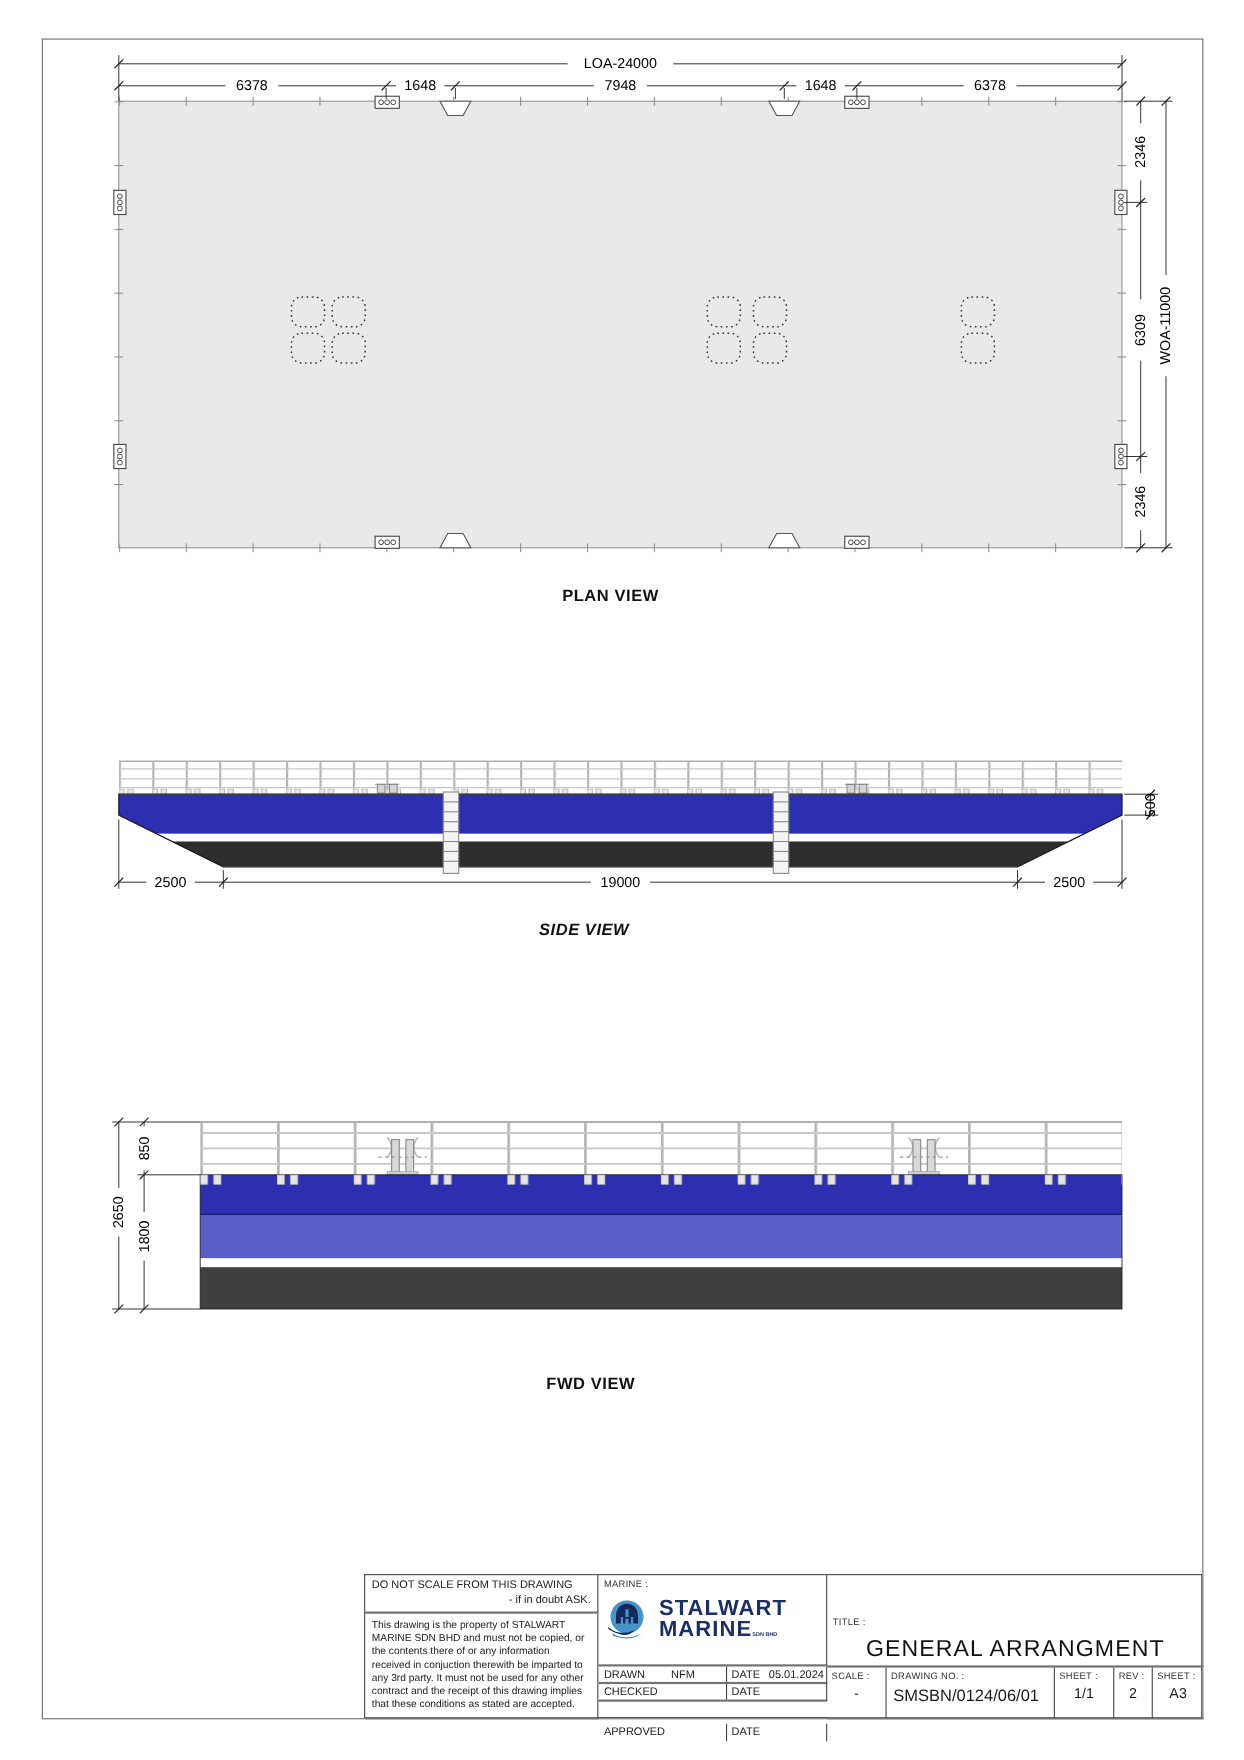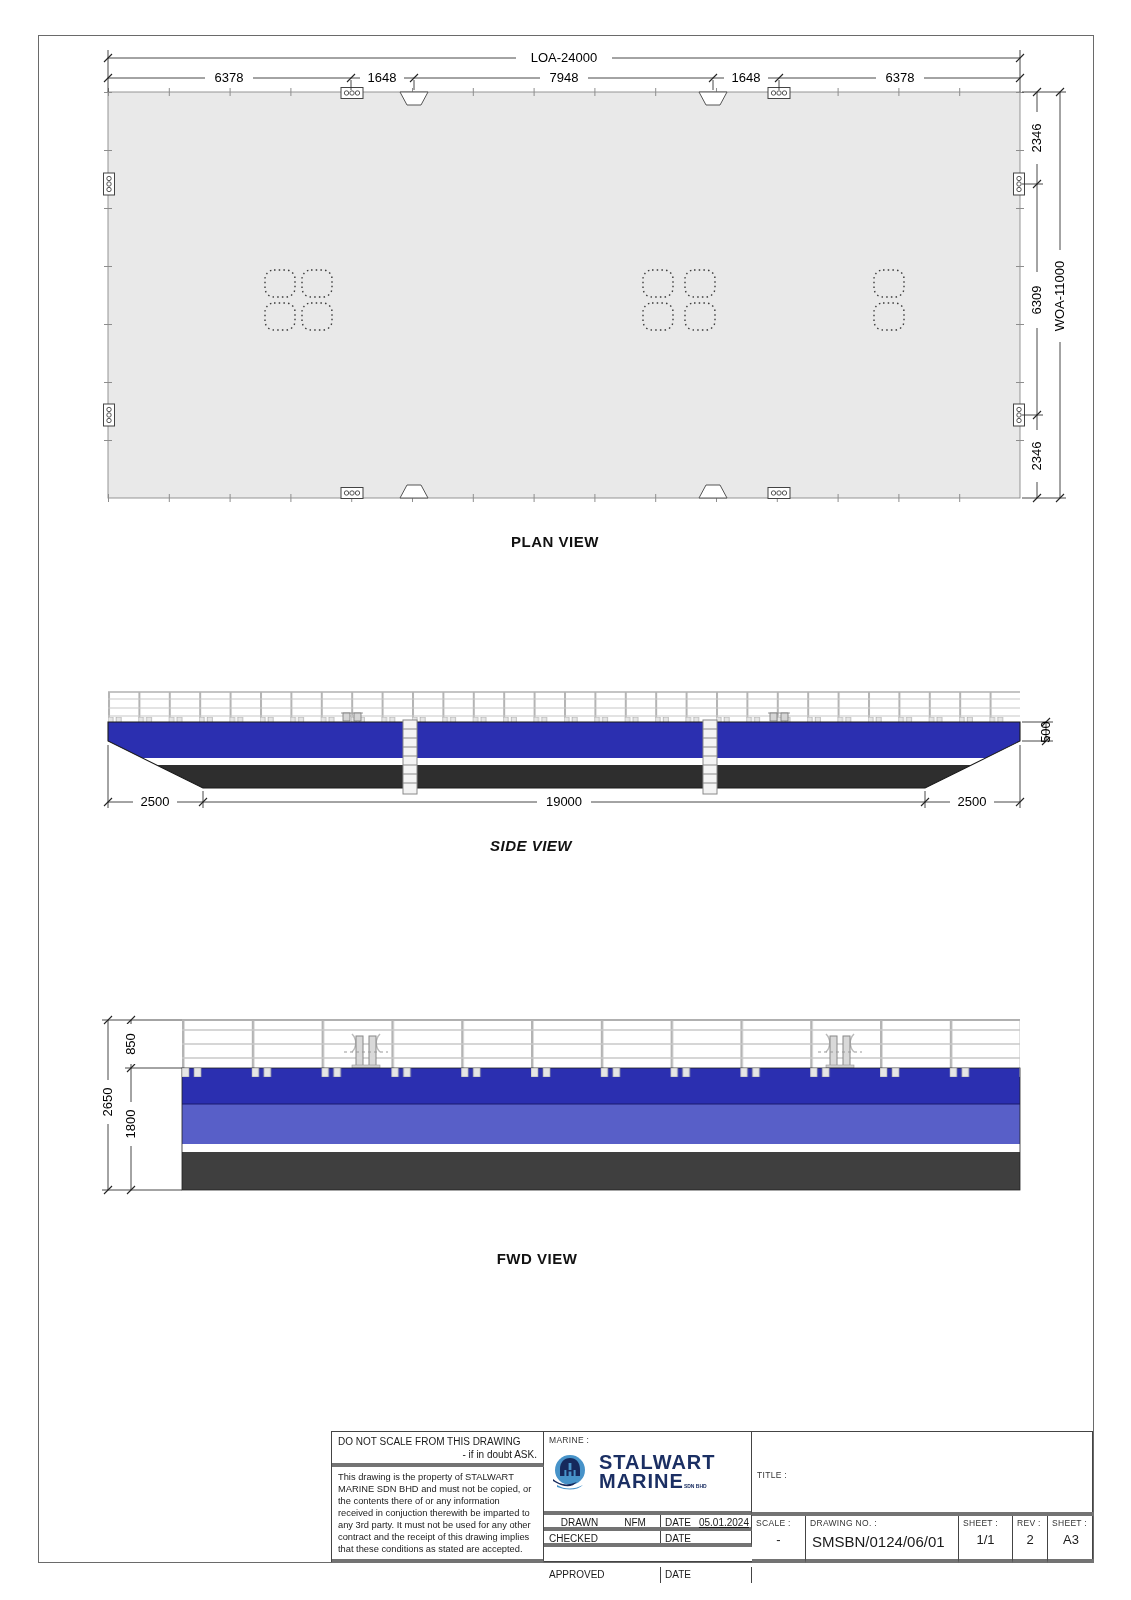--- a/index.html
+++ b/index.html
@@ -3,34 +3,34 @@
 <meta charset="utf-8">
 <style>
   html,body{margin:0;padding:0;background:#fff;}
   body{width:1131px;height:1600px;position:relative;font-family:"Liberation Sans",sans-serif;color:#1a1a1a;overflow:hidden;}
   .sheet-border{position:absolute;left:38px;top:35px;width:1054px;height:1526px;border:1px solid #6a6a6a;}
   svg text{font-family:"Liberation Sans",sans-serif;}
   .view-label{position:absolute;font-weight:bold;font-size:15px;letter-spacing:.5px;text-align:center;width:220px;color:#111;}
   
   .tb{position:absolute;left:331px;top:1431px;width:762px;height:131px;border:1px solid #444;box-sizing:border-box;background:#fff;font-size:10px;}
   .tb *{box-sizing:border-box;}
-  .cell{position:absolute;border-right:1px solid #444;border-bottom:4px solid #737373;}
+  .cell{position:absolute;border-right:1px solid #444;border-bottom:2px solid #737373;}
   .lbl{font-size:8.5px;color:#333;letter-spacing:.3px;}
   .notes1{left:0;top:0;width:212px;height:35px;padding:4px 6px;font-size:10px;line-height:1.25;}
   .notes2{left:0;top:35px;width:212px;height:96px;padding:4px 6px;font-size:9.3px;line-height:1.3;color:#222;}
   .companyhead{left:212px;top:0;width:208px;height:83px;padding:3px 5px;}
   .logo-row{display:flex;align-items:center;margin-top:4px;}
   .logo-text{margin-left:4px;line-height:.95;}
   .logo-w1,.logo-w2{font-size:20px;font-weight:bold;color:#1b2f63;letter-spacing:1px;}
   .logo-suffix{font-size:5px;font-weight:bold;color:#1b2f63;letter-spacing:0;}
   .approw{left:212px;width:208px;height:16px;display:flex;font-size:10px;}
   .approw .role{width:66px;padding:2px 0 0 5px;}
   .approw .nm{flex:1;padding-top:2px;}
   .approw .datecell{width:91px;border-left:1px solid #444;display:flex;padding:2px 0 0 4px;}
-  .approw .dval{margin-left:8px;text-decoration:underline;}
+  .approw .dval{margin-left:8px;}
   .projcell{left:420px;top:0;width:342px;height:35px;border-right:none;padding:2px 5px;}
   .projval{text-align:center;font-size:19px;font-weight:bold;color:#000;margin-top:-2px;letter-spacing:.5px;}
   .titlecell{left:420px;top:35px;width:342px;height:49px;border-right:none;padding:2px 5px;}
   .titleval{text-align:center;font-size:21px;color:#111;margin-top:7px;letter-spacing:1px;}
   .brow{position:absolute;top:84px;height:47px;padding:2px 4px;}
   .bval{text-align:center;font-size:13px;margin-top:4px;}
   .dnoval{text-align:left;font-size:15px;margin-top:5px;padding-left:2px;}
 </style>
 </head>
 <body>
@@ -294,21 +294,21 @@
         <path d="M4 30 q10 9 24 3 q-8 9 -24 -1 z" fill="#16295c"></path>
         <path d="M8 36 q12 7 26 0 q-9 8 -26 2 z" fill="#4793c9"></path>
       </svg>
       <div class="logo-text">
         <div class="logo-w1">STALWART</div>
         <div class="logo-w2"><span>MARINE</span><span class="logo-suffix">SDN BHD</span></div>
       </div>
     </div>
   </div>
 
-  <div class="cell approw" style="top:83px;text-align:center;">
+  <div class="cell approw" style="top:83px;">
     <div class="role">DRAWN</div>
     <div class="nm">NFM</div>
     <div class="datecell">
         <span>DATE</span>
         <span class="dval">05.01.2024</span>
       </div>
   </div>
   <div class="cell approw" style="top:99px;">
     <div class="role">CHECKED</div>
     <div class="nm"></div>
@@ -321,20 +321,21 @@
     <div class="role">APPROVED</div>
     <div class="nm"></div>
     <div class="datecell">
         <span>DATE</span>
         <span class="dval"></span>
       </div>
   </div>
 
   <div class="cell titlecell">
     <span class="lbl">TITLE :</span>
+    <div class="titleval">GENERAL ARRANGMENT</div>
   </div>
   <div class="cell brow" style="left:420px;width:54px;">
     <div class="lbl">SCALE :</div>
     <div class="bval">-</div>
   </div>
   <div class="cell brow" style="left:474px;width:153px;">
     <div class="lbl">DRAWING NO. :</div>
     <div class="dnoval">SMSBN/0124/06/01</div>
   </div>
   <div class="cell brow" style="left:627px;width:54px;">

